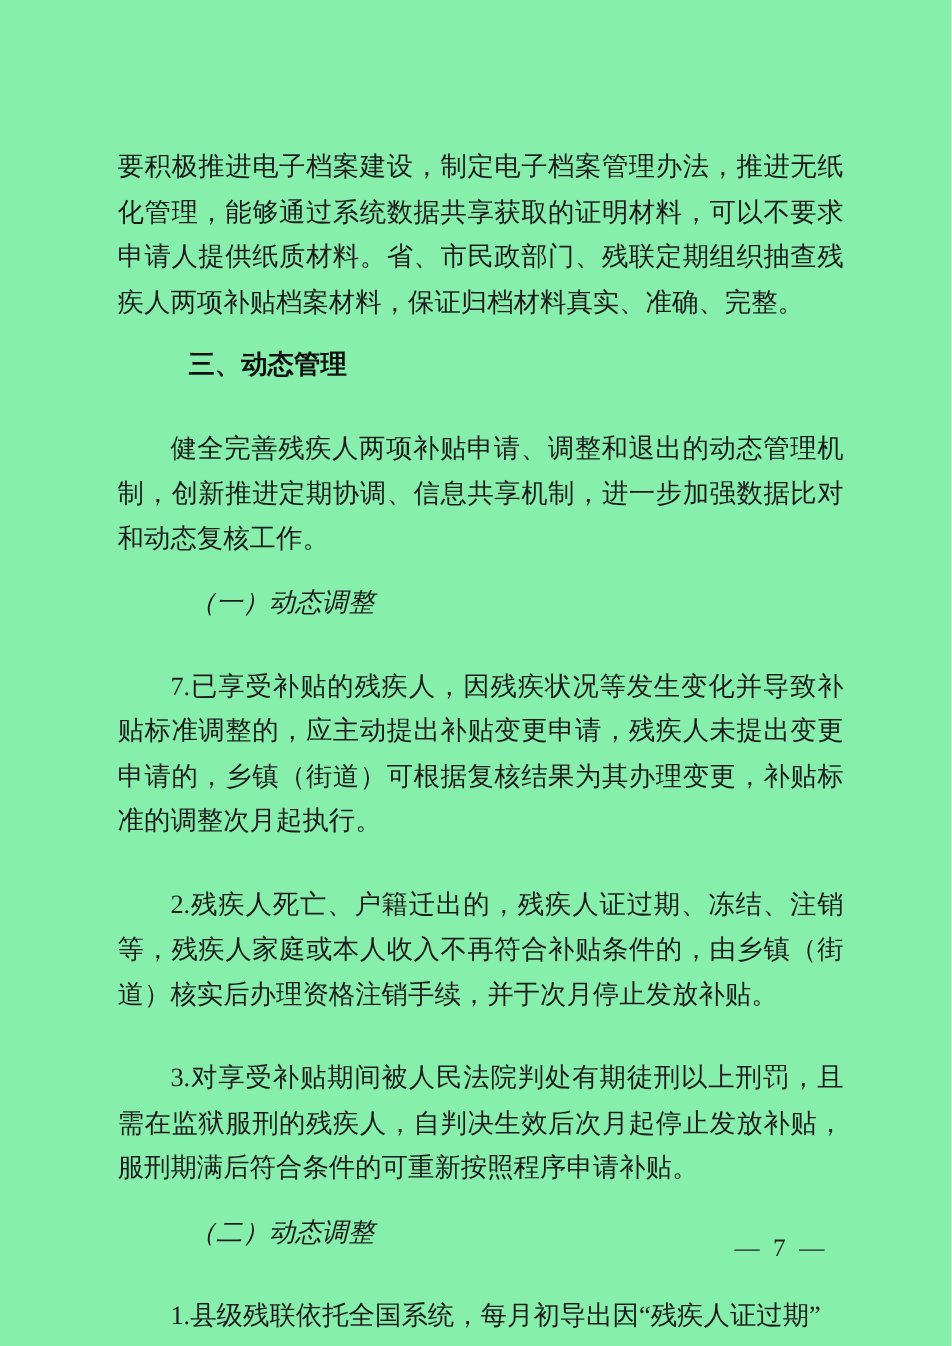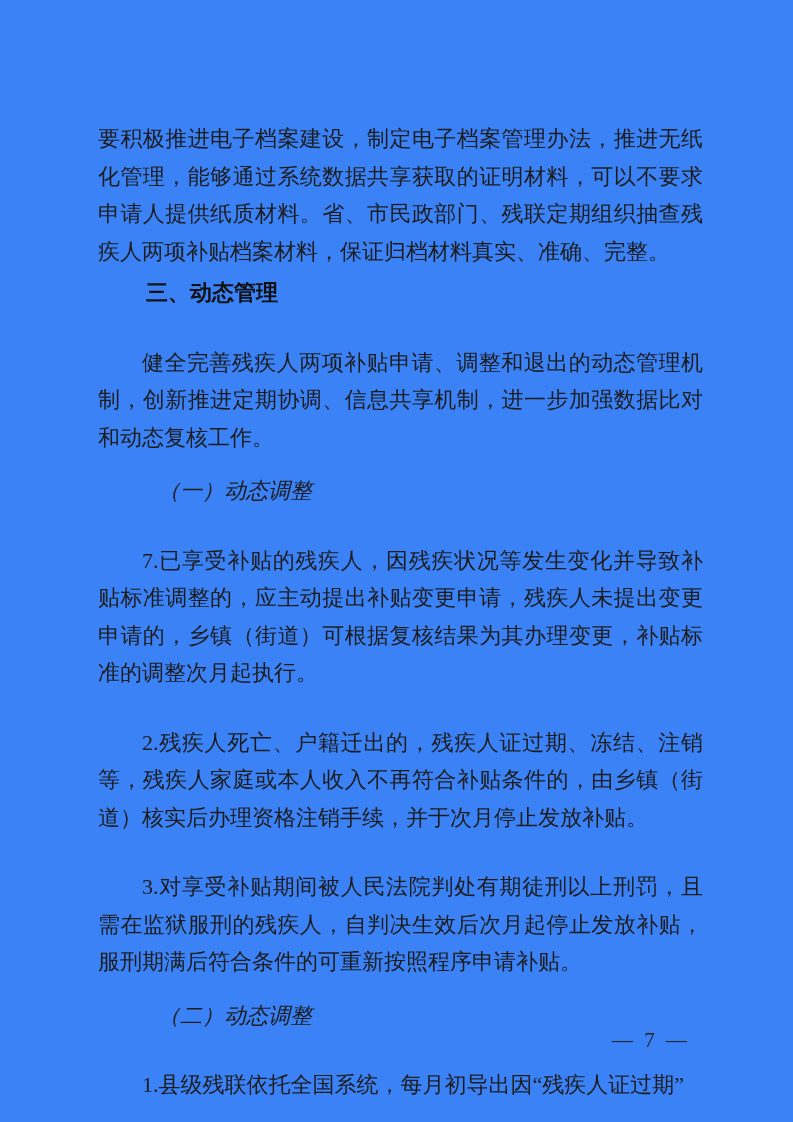--- a/index.html
+++ b/index.html
@@ -4,21 +4,21 @@
 <style>
   html, body {
     margin: 0;
     padding: 0;
     background: #ffffff;
   }
   .page {
     position: relative;
     width: 793px;
     height: 1122px;
-    background: #3b82f6;
+    background: #86efac;
     overflow: hidden;
     font-family: "Liberation Serif", "DejaVu Serif", serif;
     color: #1c1c1c;
   }
   .content {
     position: absolute;
     left: 98px;
     top: 120px;
     width: 605px;
   }
@@ -29,21 +29,21 @@
     text-align: justify;
     font-family: "Liberation Serif", "DejaVu Serif", serif;
     font-weight: 400;
     color: #1c1c1c;
   }
   .indent {
     text-indent: 44px;
     margin-top: 32px;
   }
   .heading1 {
-    margin: 4px;
+    margin: 15px;
     font-size: 22px;
     line-height: 37.5px;
     text-indent: 44px;
     font-family: "Liberation Sans", "DejaVu Sans", sans-serif;
     font-weight: 700;
     color: #111111;
   }
   .heading2 {
     margin: 16px;
     font-size: 22px;

